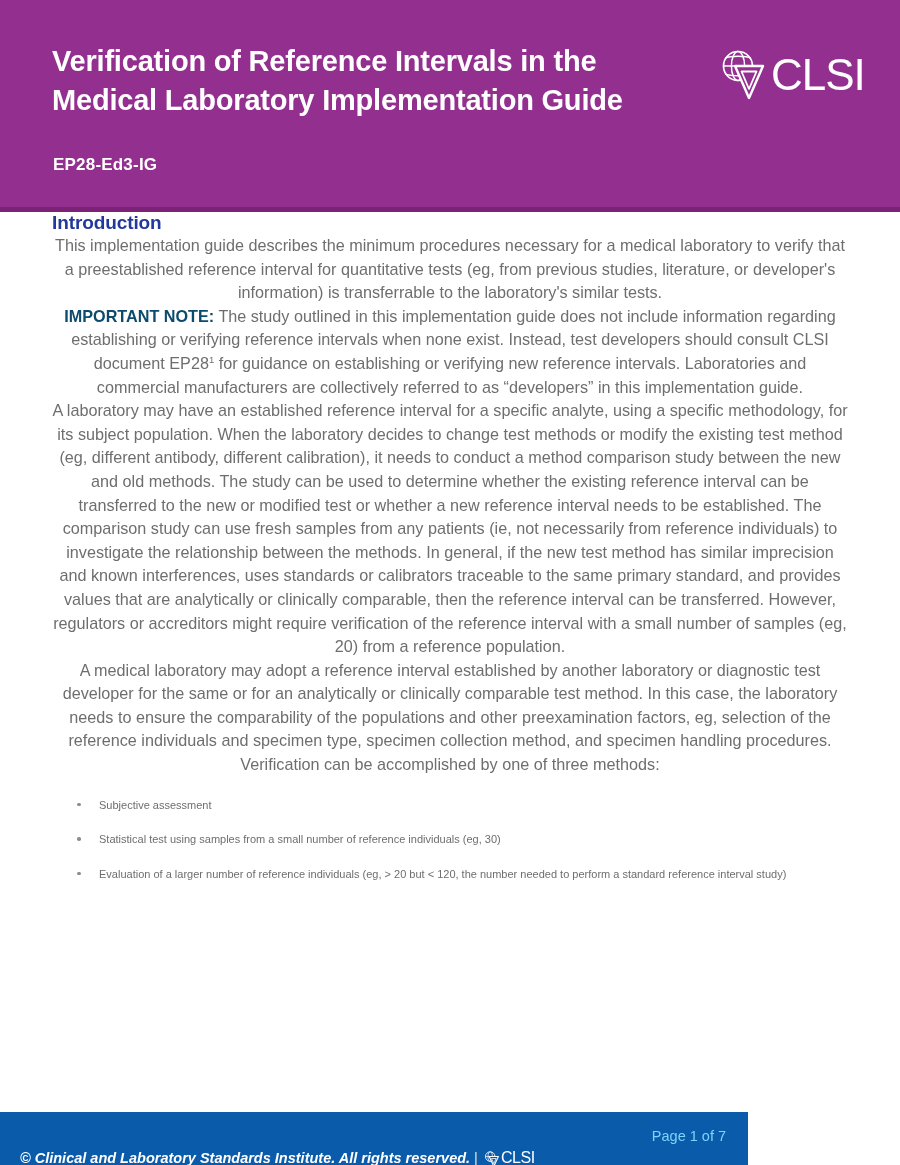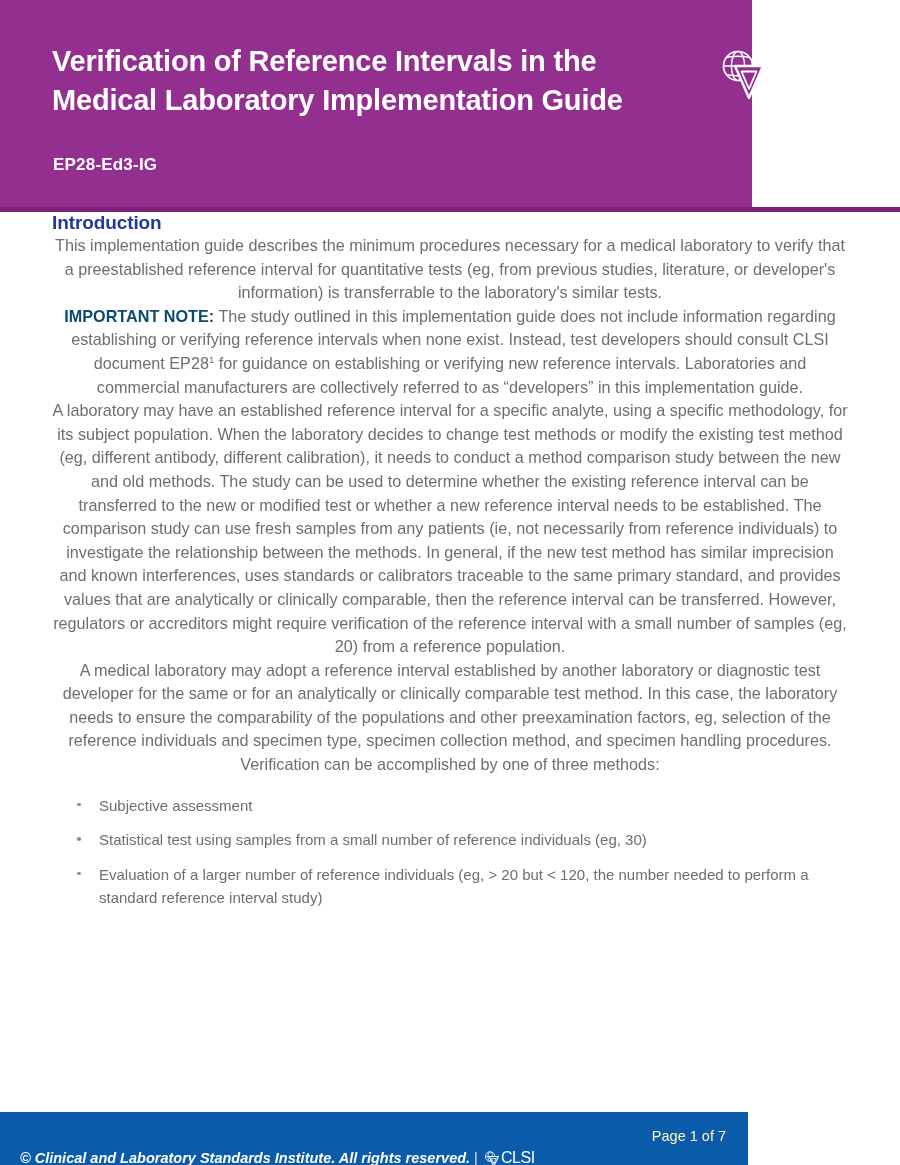--- a/index.html
+++ b/index.html
@@ -13,21 +13,21 @@
     font-family: "Liberation Sans", sans-serif;
     position: relative;
     overflow: hidden;
   }
 
   
   .header-band {
     position: absolute;
     left: 0;
     top: 0;
-    width: 752px;
+    width: 900px;
     height: 212px;
     background: #93308f;
     box-sizing: border-box;
   }
   .header-rule {
     position: absolute;
     left: 0;
     top: 207px;
     width: 900px;
     height: 5px;
@@ -124,21 +124,21 @@
   }
 
   ul.method-list {
     list-style: none;
     margin: 17px 0 0 0;
     padding: 0;
   }
   ul.method-list li {
     position: relative;
     color: #6e6e6e;
-    font-size: 15px;
+    font-size: 11px;
     line-height: 23.6px;
     padding-left: 47px;
     margin-bottom: 11px;
   }
   ul.method-list li .bullet-dot {
     position: absolute;
     left: 25px;
     top: 9px;
     width: 3.5px;
     height: 3.5px;
@@ -193,21 +193,21 @@
     font-size: 16px;
     font-style: normal;
     font-weight: normal;
     letter-spacing: -0.3px;
     margin-top: 44px;
   }
   .footer-page {
     position: absolute;
     right: 22px;
     top: 16px;
-    color: #fef9c3;
+    color: #7dd3fc;
     font-size: 14.5px;
   }
 </style>
 </head>
 <body>
 
 <div class="header-band">
 
   <div class="header-title">Verification of Reference Intervals in the Medical Laboratory Implementation Guide</div>
 

